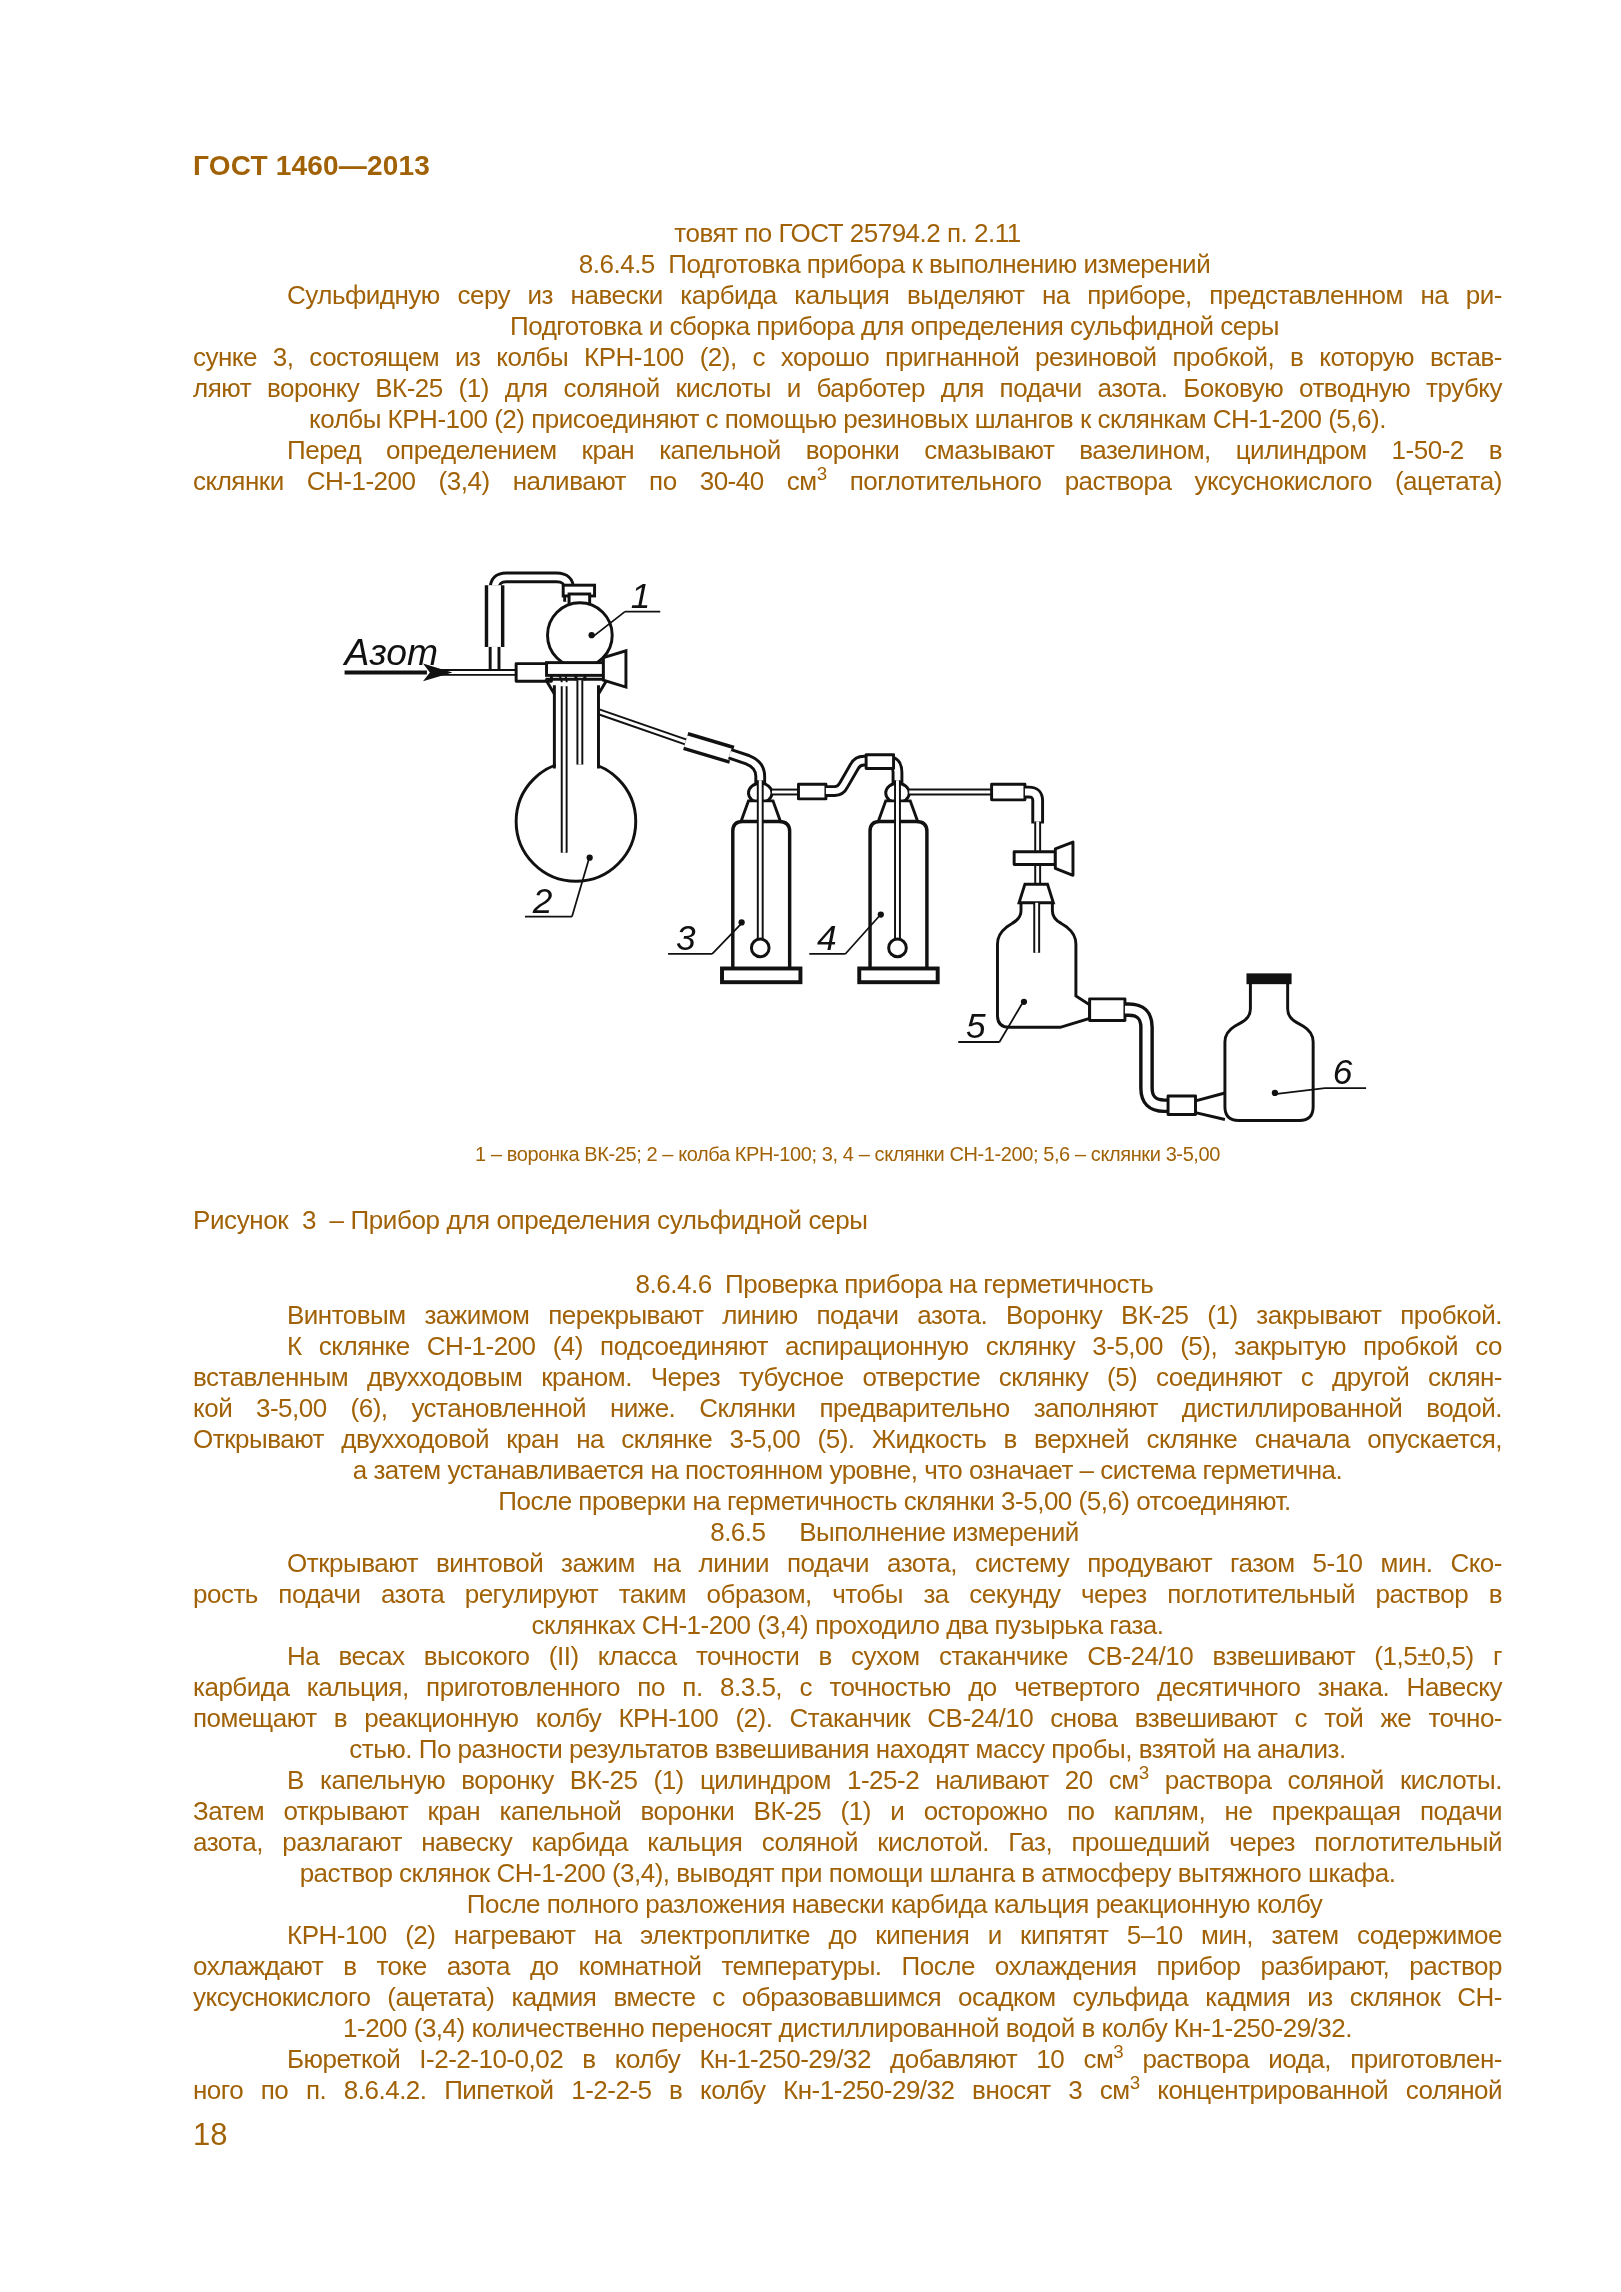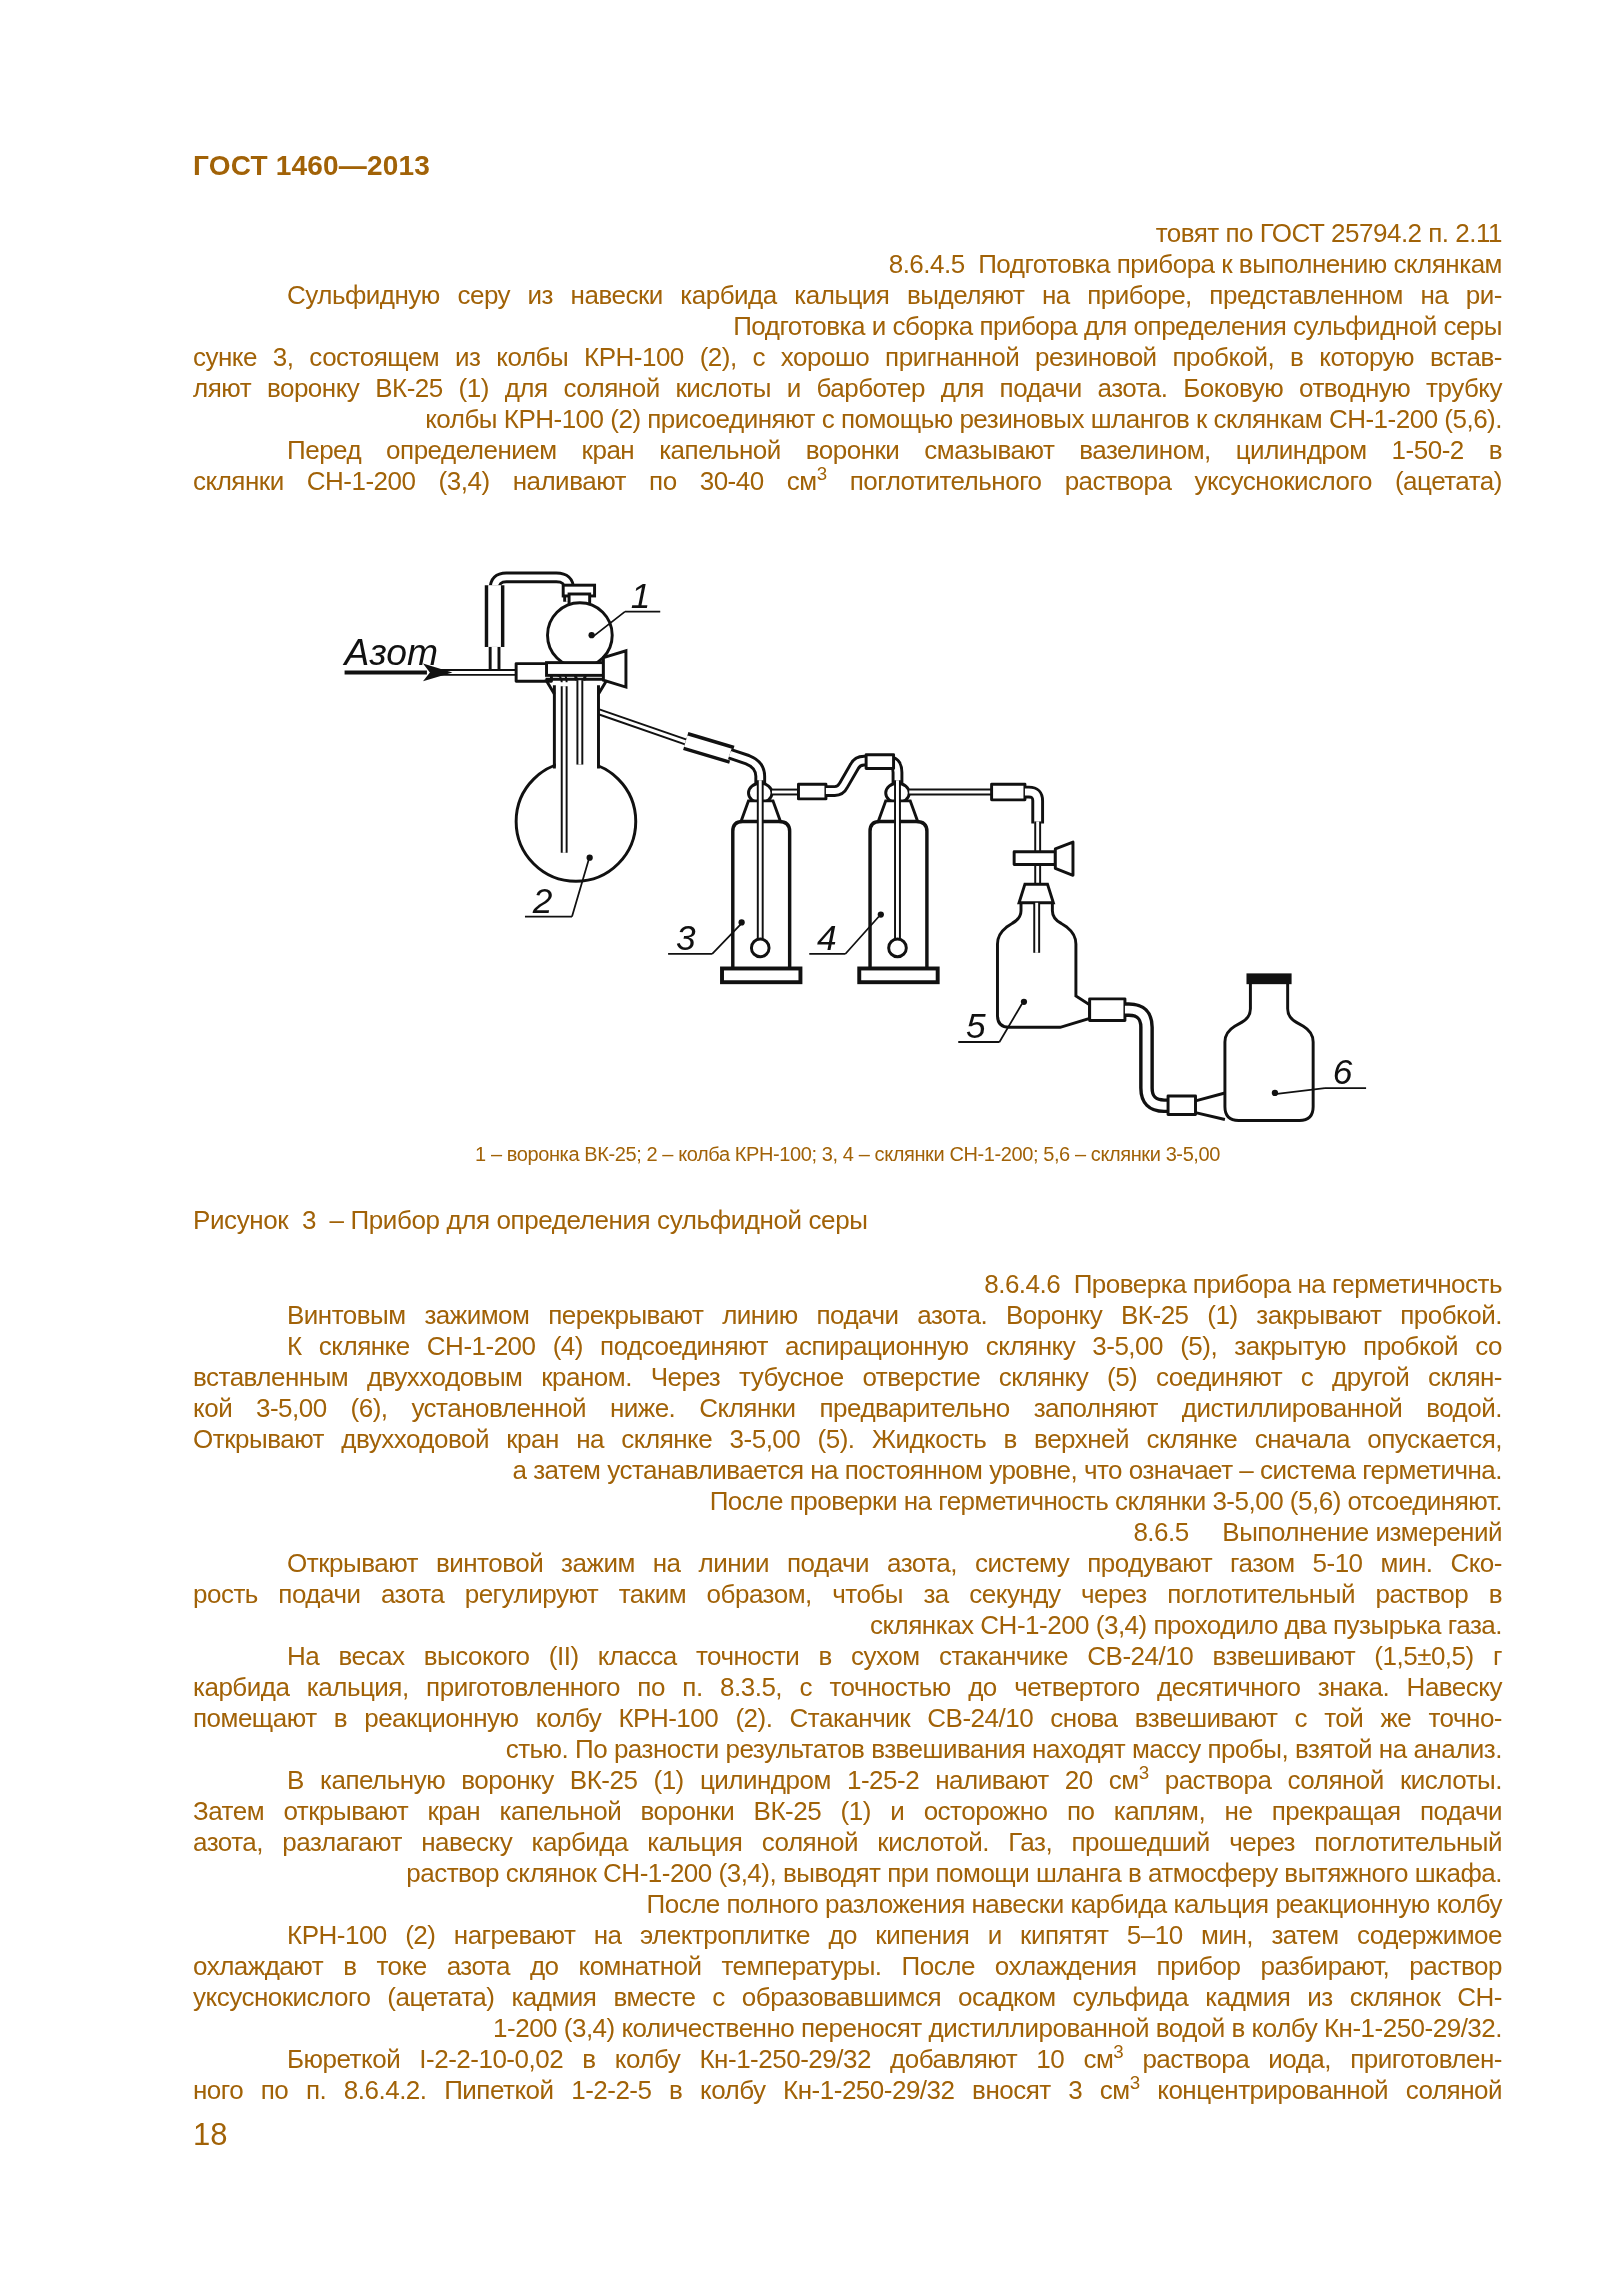--- a/index.html
+++ b/index.html
@@ -4,42 +4,42 @@
 <style>
   html,body{margin:0;padding:0;background:#888;}
   .page{position:relative;width:1621px;height:2293px;background:#ffffff;
         font-family:"Liberation Sans",sans-serif;color:#a16207;overflow:hidden;}
   .doc-header{position:absolute;left:193px;top:150px;font-size:28px;font-weight:bold;
               letter-spacing:0.2px;white-space:pre;}
   .textcol{position:absolute;left:193px;width:1309px;}
   #text-top{top:218px;}
   #text-bottom{top:1269px;}
   .line{height:31px;line-height:31px;font-size:26px;letter-spacing:-0.5px;
-        white-space:pre-wrap;text-align:right;}
+        white-space:pre-wrap;text-align:center;}
   .line.just{text-align:justify;text-align-last:justify;}
   .line.ind{text-indent:94px;}
   sup{font-size:0.72em;line-height:0;vertical-align:super;}
   .fig-caption{position:absolute;left:193px;top:1143px;width:1309px;text-align:center;
                font-size:20px;letter-spacing:-0.4px;white-space:pre-wrap;}
   .fig-title{position:absolute;left:193px;top:1205px;width:1309px;
              font-size:26px;letter-spacing:-0.4px;white-space:pre-wrap;}
   .page-num{position:absolute;left:193px;top:2117px;font-size:31px;}
   svg .lbl{font-family:"Liberation Sans",sans-serif;font-style:italic;font-size:36px;fill:#111;}
   svg .azot{font-family:"Liberation Sans",sans-serif;font-style:italic;font-size:38px;fill:#111;}
 </style>
 </head>
 <body>
 
 <div class="page">
 
   <div class="doc-header">ГОСТ 1460—2013</div>
 
   <div class="textcol" id="text-top">
       <div class="line">товят по ГОСТ 25794.2 п. 2.11</div>
-      <div class="line ind">8.6.4.5  Подготовка прибора к выполнению склянкам</div>
+      <div class="line ind">8.6.4.5  Подготовка прибора к выполнению измерений</div>
       <div class="line just ind">Сульфидную серу из навески карбида кальция выделяют на приборе, представленном на ри-</div>
       <div class="line ind">Подготовка и сборка прибора для определения сульфидной серы</div>
       <div class="line just">сунке 3, состоящем из колбы КРН-100 (2), с хорошо пригнанной резиновой пробкой, в которую встав-</div>
       <div class="line just">ляют воронку ВК-25 (1) для соляной кислоты и барботер для подачи азота. Боковую отводную трубку</div>
       <div class="line">колбы КРН-100 (2) присоединяют с помощью резиновых шлангов к склянкам СН-1-200 (5,6).</div>
       <div class="line just ind">Перед определением кран капельной воронки смазывают вазелином, цилиндром 1-50-2 в</div>
       <div class="line just">склянки СН-1-200 (3,4) наливают по 30-40 см<sup>3</sup> поглотительного раствора уксуснокислого (ацетата)</div>
     </div>
 
   <svg style="position:absolute;left:323px;top:544px;width:1098px;height:598px" viewBox="330 555 1120 610" xmlns="http://www.w3.org/2000/svg" fill="none" stroke-linecap="butt">

